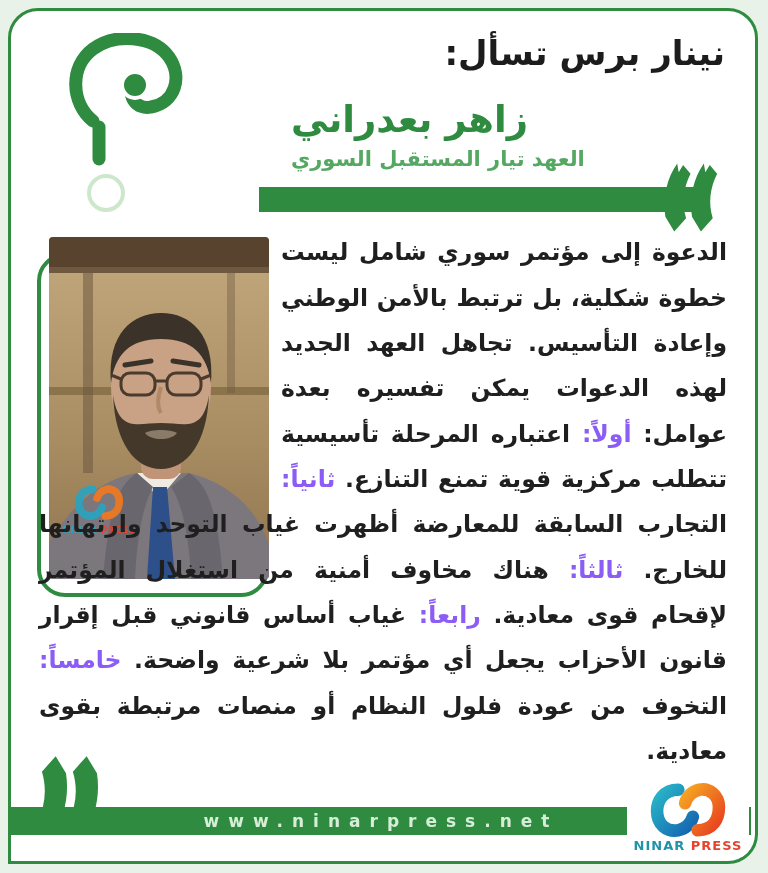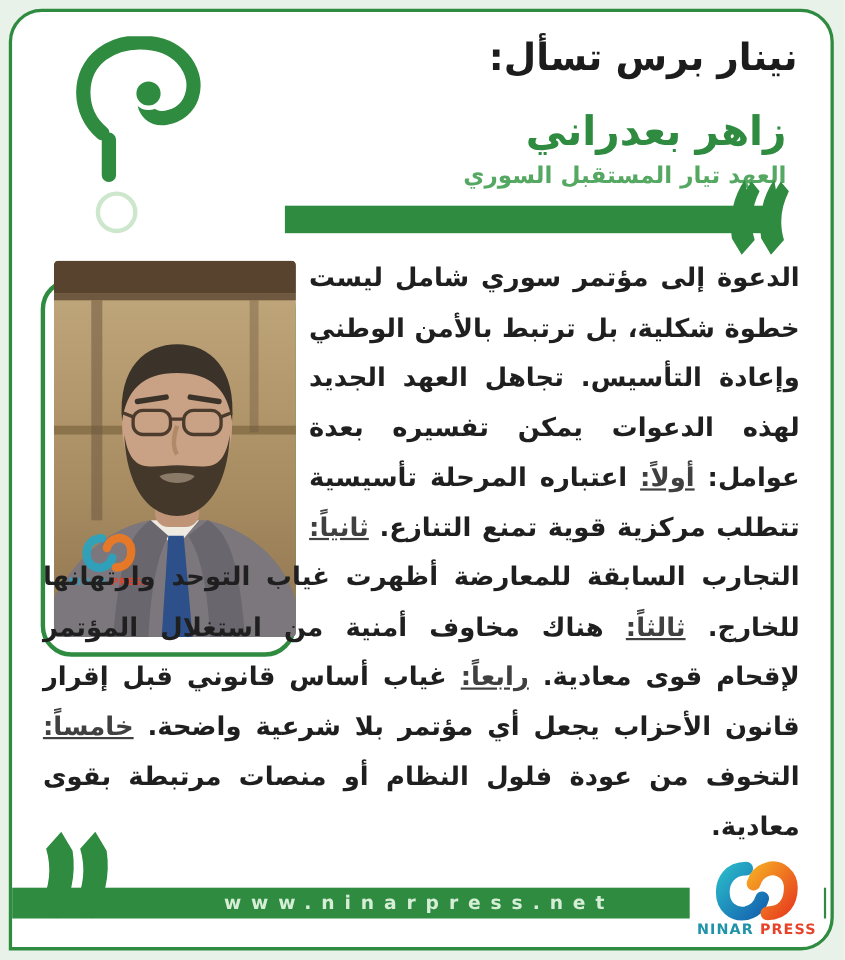--- a/index.html
+++ b/index.html
@@ -25,38 +25,38 @@
     background:#2e8b40;border-top:2px solid #c3ced6;
     min-height:90px;
     display:flex;align-items:center;justify-content:center;
     padding:12px 28px 12px 210px;
   }
   .banner-text{
     direction:rtl;text-align:center;
     color:#ffffff;font-weight:bold;font-size:25px;line-height:1.75;
   }
   .qmark{position:absolute;left:42px;top:22px;width:150px;height:200px;z-index:3;}
-  .profile{margin:12px 40px 16px 280px;text-align:right;direction:rtl;}
+  .profile{margin:12px 40px 16px 280px;text-align:left;direction:rtl;}
   .name{font-size:37px;font-weight:bold;color:#2e8b40;line-height:1.25;}
   .role{font-size:21px;font-weight:bold;color:#55a862;margin-top:4px;}
   .quote-bar{
     position:relative;height:25px;background:#2e8b40;
     margin:14px 60px 16px 248px;
   }
   .open-quote{position:absolute;right:-34px;top:-32px;width:74px;height:88px;}
   .article{
     position:relative;z-index:2;
     padding:2px 28px 0 28px;direction:rtl;
   }
   .photo-spacer{float:left;width:242px;height:232px;}
   .article p{
     margin:0;font-size:23.5px;font-weight:bold;color:#1f1f1f;
     line-height:1.93;text-align:justify;text-align-last:right;
   }
-  .article .hl{color:#404040;text-decoration:underline;}
+  .article .hl{color:#8b5cf6;}
   .photo{
     position:absolute;left:38px;top:226px;width:220px;height:342px;z-index:1;
   }
   .photo .frame{
     position:absolute;left:-12px;top:16px;width:224px;height:336px;
     border:4px solid #2e8b40;border-radius:28px;
   }
   .photo svg.portrait{position:absolute;left:0;top:0;border-radius:4px;}
   .photo .watermark{
     position:absolute;left:8px;bottom:44px;width:84px;text-align:center;opacity:.92;

